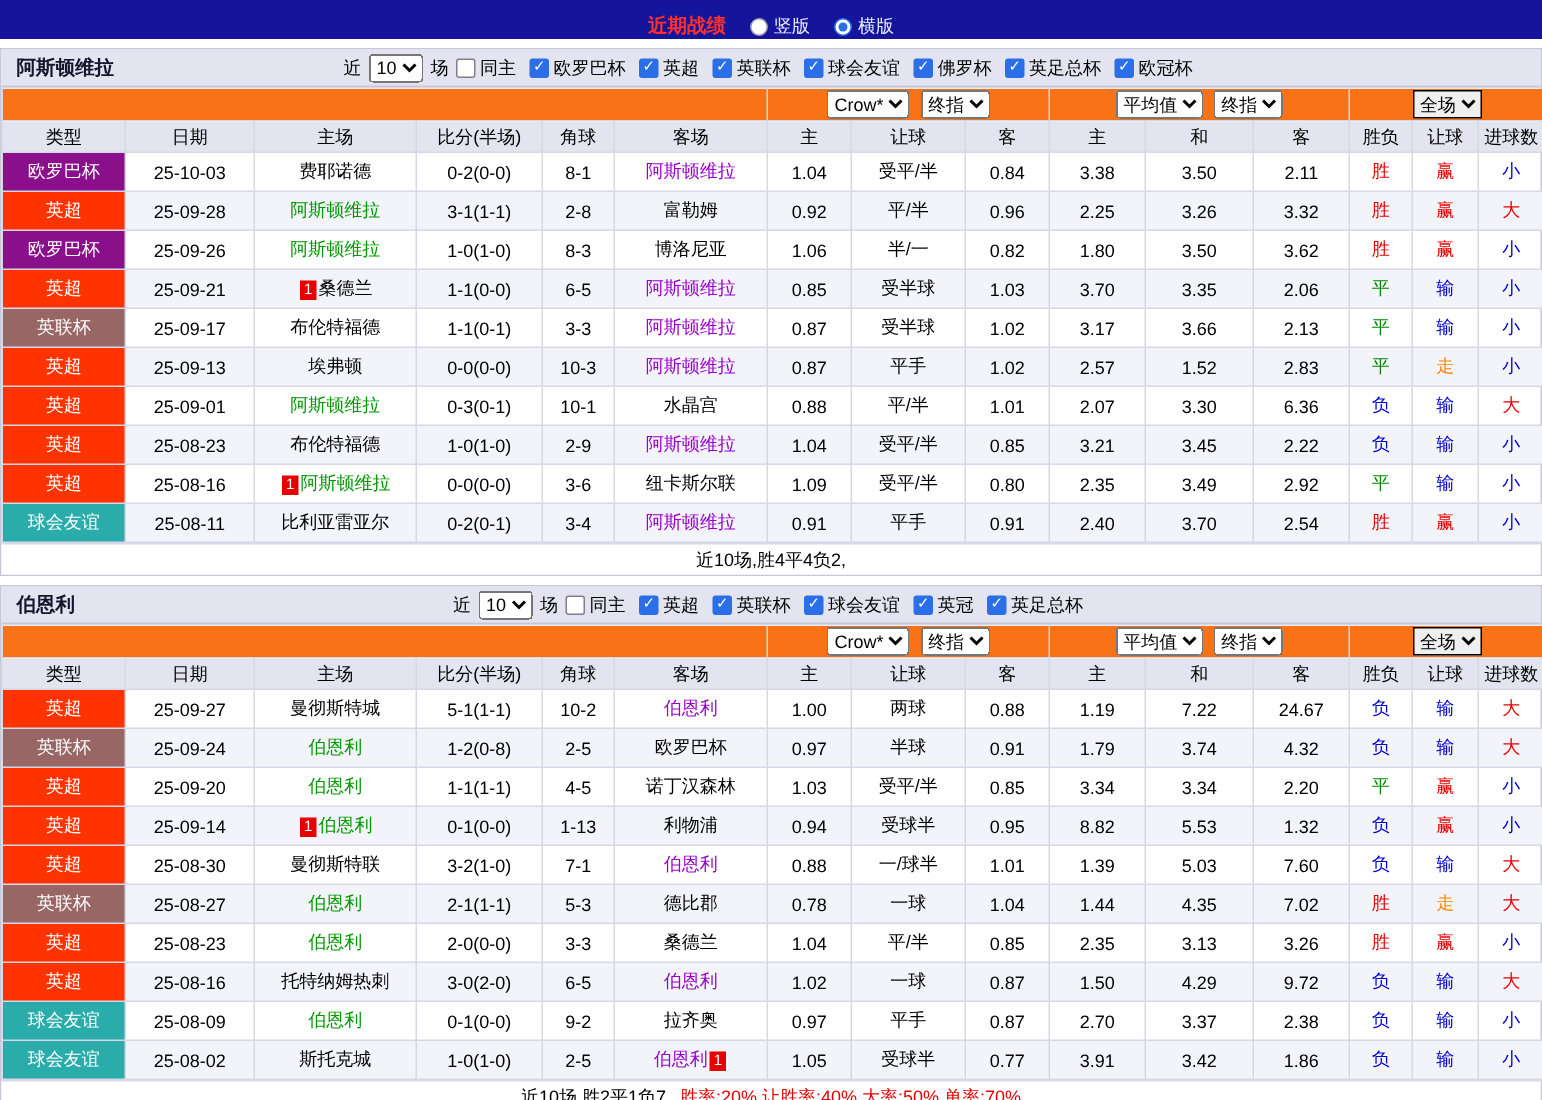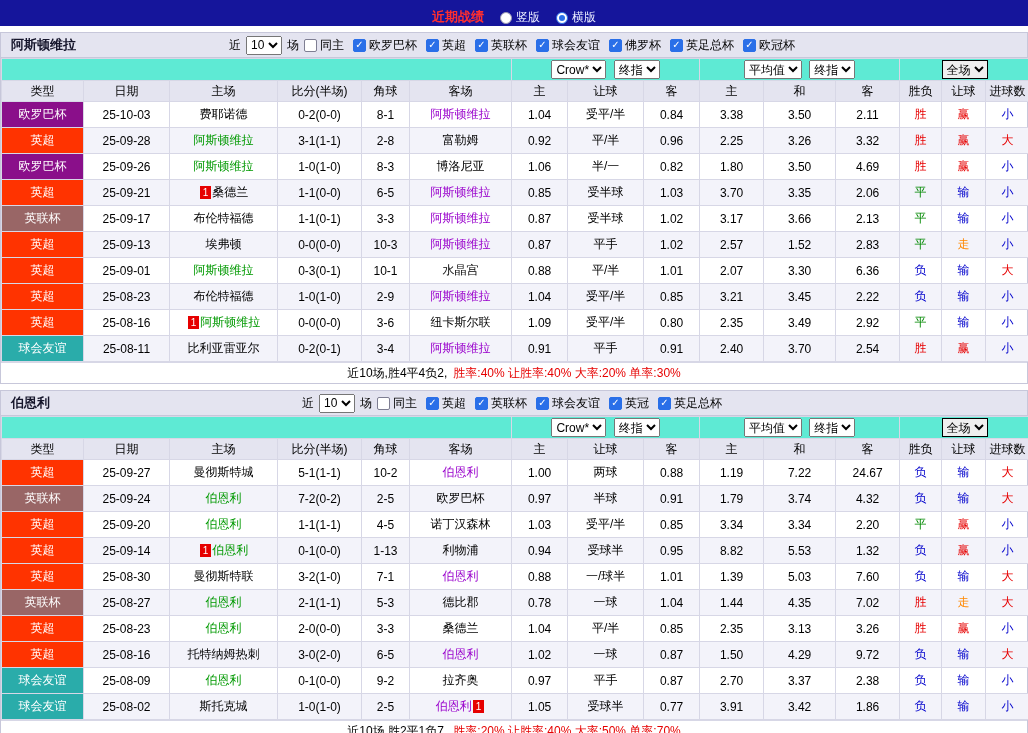--- a/index.html
+++ b/index.html
@@ -18,21 +18,21 @@
   .sec-title{position:absolute;left:0;padding:0 10px;font-weight:bold;color:#15152b;font-size:13px}
   .filter{display:flex;align-items:center;gap:5px}
   .filter select{height:19px;font-size:12px}
   .cb-item{display:inline-flex;align-items:center;gap:3px;margin-right:4px}
   .cb{width:13px;height:13px;border:1px solid #7e7e92;background:#fff;box-sizing:border-box;border-radius:2px;display:inline-flex;align-items:center;justify-content:center}
   .cb.on{background:#2a6fe8;border-color:#2a6fe8}
   .cb.on::after{content:"✓";color:#fff;font-size:10px;line-height:1}
 
   table{width:100%;border-collapse:collapse;table-layout:fixed;text-align:center}
   td{border:1px solid #d7d7e6;overflow:hidden;white-space:nowrap;padding:0}
-  .selects-row td{height:21px;background:#5eead4}
+  .selects-row td{height:21px;background:#f97316}
   .selects-row select{height:19px;font-size:12px;margin:0 2px}
   .selects-row select.scope{border:1px solid #000}
   .head-row td{height:20px;background:#e4e4f0}
   tbody td{height:25px}
   tbody tr:nth-child(even){background:#f3f3fa}
   .t-g{color:#009900}
   .t-p{color:#9900cc}
   .card1{display:inline-block;background:#e60000;color:#fff;font-size:10px;line-height:13px;height:13px;padding:0 3px;margin:0 1px}
   .summary{height:20px;display:flex;align-items:center;justify-content:center;border-top:1px solid #d7d7e6;background:#fff}
   .summary .red{color:#e60000;margin-left:6px}
@@ -186,21 +186,21 @@
           <td data-interactable="false">25-09-26</td>
           <td data-interactable="false"><span data-interactable="true" class="t-g">阿斯顿维拉</span></td>
           <td data-interactable="true">1-0(1-0)</td>
           <td data-interactable="false">8-3</td>
           <td data-interactable="false"><span data-interactable="true">博洛尼亚</span></td>
           <td data-interactable="false">1.06</td>
           <td data-interactable="false">半/一</td>
           <td data-interactable="false">0.82</td>
           <td data-interactable="false">1.80</td>
           <td data-interactable="false">3.50</td>
-          <td data-interactable="false">4.69</td>
+          <td data-interactable="false">3.62</td>
           <td data-interactable="false" style="color: rgb(230, 0, 0);">胜</td>
           <td data-interactable="false" style="color: rgb(230, 0, 0);">赢</td>
           <td data-interactable="false" style="color: rgb(0, 0, 204);">小</td>
         </tr>
         <tr data-interactable="false">
           <td data-interactable="false" style="background: rgb(255, 51, 0); color: rgb(255, 255, 255);">英超</td>
           <td data-interactable="false">25-09-21</td>
           <td data-interactable="false"><span class="card1" data-interactable="false">1</span><span data-interactable="true">桑德兰</span></td>
           <td data-interactable="true">1-1(0-0)</td>
           <td data-interactable="false">6-5</td>
@@ -314,21 +314,20 @@
           <td data-interactable="false">3.70</td>
           <td data-interactable="false">2.54</td>
           <td data-interactable="false" style="color: rgb(230, 0, 0);">胜</td>
           <td data-interactable="false" style="color: rgb(230, 0, 0);">赢</td>
           <td data-interactable="false" style="color: rgb(0, 0, 204);">小</td>
         </tr>
       </tbody>
   </table>
   <div class="summary" data-interactable="false">
     <span data-interactable="false">近10场,胜4平4负2,</span>
-    <span class="red" data-interactable="false">胜率:40%  让胜率:40%  大率:20%  单率:30%</span>
   </div>
 </div>
 
 <div class="section" data-interactable="false">
   <div class="sec-head" data-interactable="false">
     <span class="sec-title" data-interactable="false">伯恩利</span>
     <div class="filter" data-interactable="false">
       <span data-interactable="false">近</span>
       <select data-interactable="true"><option>10</option></select>
       <span data-interactable="false">场</span>
@@ -426,21 +425,21 @@
           <td data-interactable="false">7.22</td>
           <td data-interactable="false">24.67</td>
           <td data-interactable="false" style="color: rgb(0, 0, 204);">负</td>
           <td data-interactable="false" style="color: rgb(0, 0, 204);">输</td>
           <td data-interactable="false" style="color: rgb(230, 0, 0);">大</td>
         </tr>
         <tr data-interactable="false">
           <td data-interactable="false" style="background: rgb(153, 102, 102); color: rgb(255, 255, 255);">英联杯</td>
           <td data-interactable="false">25-09-24</td>
           <td data-interactable="false"><span data-interactable="true" class="t-g">伯恩利</span></td>
-          <td data-interactable="true">7-2(0-2)</td>
+          <td data-interactable="true">1-2(0-8)</td>
           <td data-interactable="false">2-5</td>
           <td data-interactable="false"><span data-interactable="true">欧罗巴杯</span></td>
           <td data-interactable="false">0.97</td>
           <td data-interactable="false">半球</td>
           <td data-interactable="false">0.91</td>
           <td data-interactable="false">1.79</td>
           <td data-interactable="false">3.74</td>
           <td data-interactable="false">4.32</td>
           <td data-interactable="false" style="color: rgb(0, 0, 204);">负</td>
           <td data-interactable="false" style="color: rgb(0, 0, 204);">输</td>

